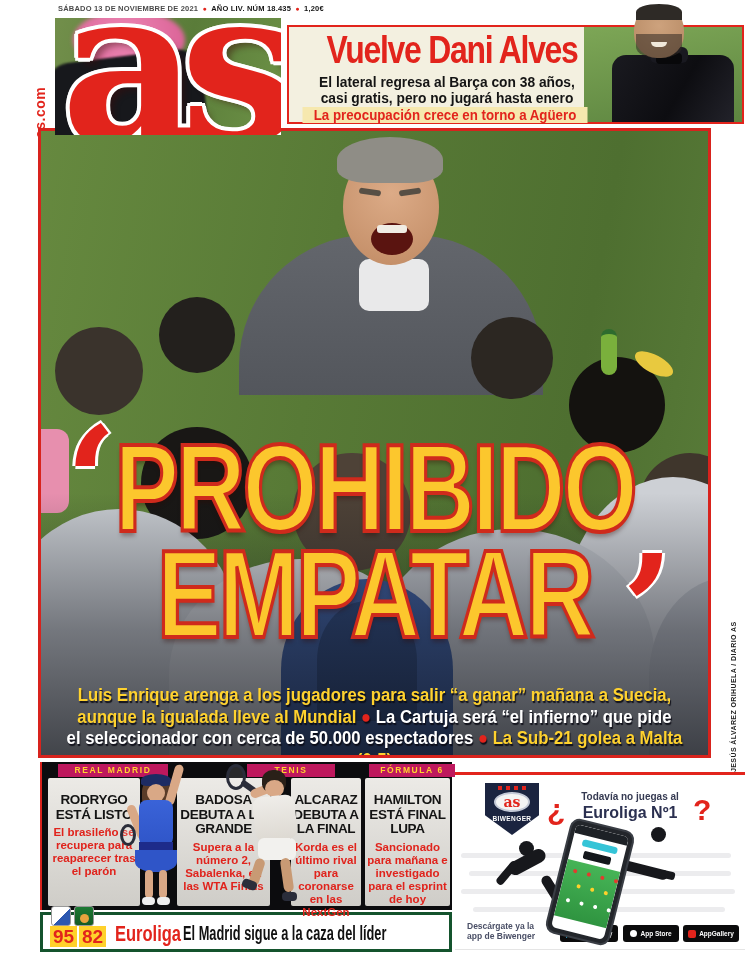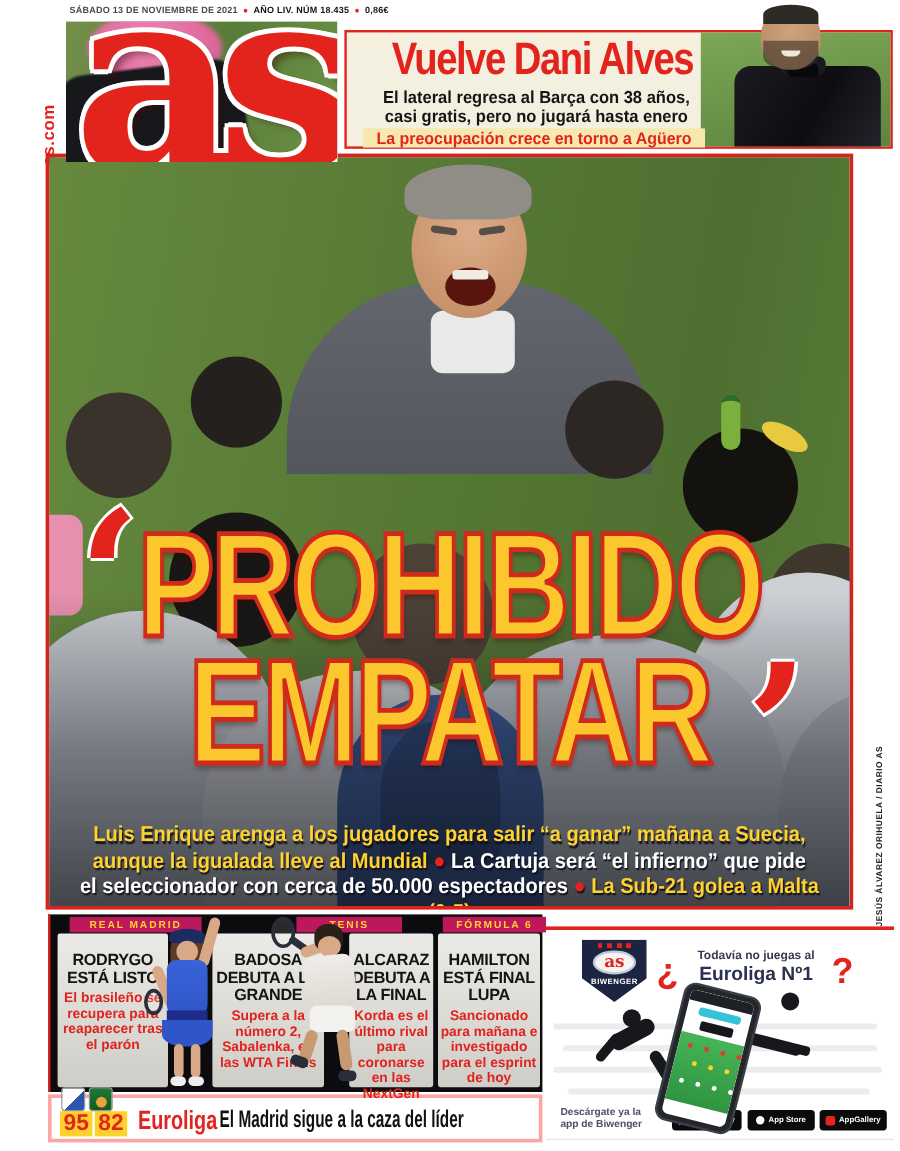--- a/index.html
+++ b/index.html
@@ -58,21 +58,21 @@
   
   #bottom-strip { position:absolute; left:40px; top:762px; width:412px; height:148px; background:#0c0c0e; border-left:2px solid #d8231d; }
   .sec-label { position:absolute; top:2px; height:13px; background:#be185d; color:#ffd22e; font-size:8.5px; font-weight:800; letter-spacing:1.6px; text-align:center; line-height:13px; z-index:3; }
   .sec-box { position:absolute; top:16px; height:128px; background:linear-gradient(180deg,#eceae6,#cfcdc8); border-radius:2px; text-align:center; padding-top:15px; z-index:2; }
   .sec-head { font-size:13.5px; font-weight:800; color:#141414; line-height:14.5px; letter-spacing:-.3px; }
   .sec-body { margin-top:4px; font-size:11.5px; font-weight:800; color:#e0231c; line-height:13px; }
   .fig { position:absolute; z-index:3; }
   .fig div { position:absolute; }
 
   
-  #euroliga { position:absolute; left:40px; top:912px; width:412px; height:40px; background:#fff; border:3px solid #fca5a5; }
+  #euroliga { position:absolute; left:40px; top:912px; width:412px; height:40px; background:#fff; border:3px solid #14532d; }
   .crest { position:absolute; top:-9px; width:20px; height:20px; border-radius:3px; border:1px solid #999; z-index:2; }
   #crest-home { left:8px; background:linear-gradient(135deg,#fff 55%,#2b57b0 55%); }
   #crest-away { left:31px; background:linear-gradient(180deg,#1d7a34,#145a25); }
   .crest-ball { position:absolute; left:5px; top:7px; width:9px; height:9px; border-radius:50%; background:#e8a33d; }
   .score { position:absolute; top:11px; width:27px; height:21px; background:#ffd12b; color:#e2241c; font-size:19px; font-weight:800; text-align:center; line-height:21px; }
   #score-home { left:7px; }
   #score-away { left:36px;text-align:center; }
   #euro-comp { position:absolute; left:72px; top:6px; font-size:22px; font-weight:800; color:#e2241c; transform:scaleX(.75); transform-origin:left; white-space:nowrap; }
   #euro-head { position:absolute; left:140px; top:7px; font-size:20px; font-weight:800; color:#111; transform:scaleX(.64); transform-origin:left; white-space:nowrap; }
 
@@ -107,21 +107,21 @@
 </head>
 <body>
 
 <div id="page">
 
   <div id="topbar">
     <span>SÁBADO 13 DE NOVIEMBRE DE 2021</span>
     <span class="dot">●</span>
     <span class="bold">AÑO LIV. NÚM 18.435</span>
     <span class="dot">●</span>
-    <span class="bold">0,86€</span>
+    <span class="bold">1,20€</span>
   </div>
 
   <div id="ascom" class="vert">as.com</div>
 
   <div id="logo-box">
     <div class="logo-blob-pink"></div>
     <div class="logo-blob-dark"></div>
     <div id="as-logo">as</div>
   </div>
 

